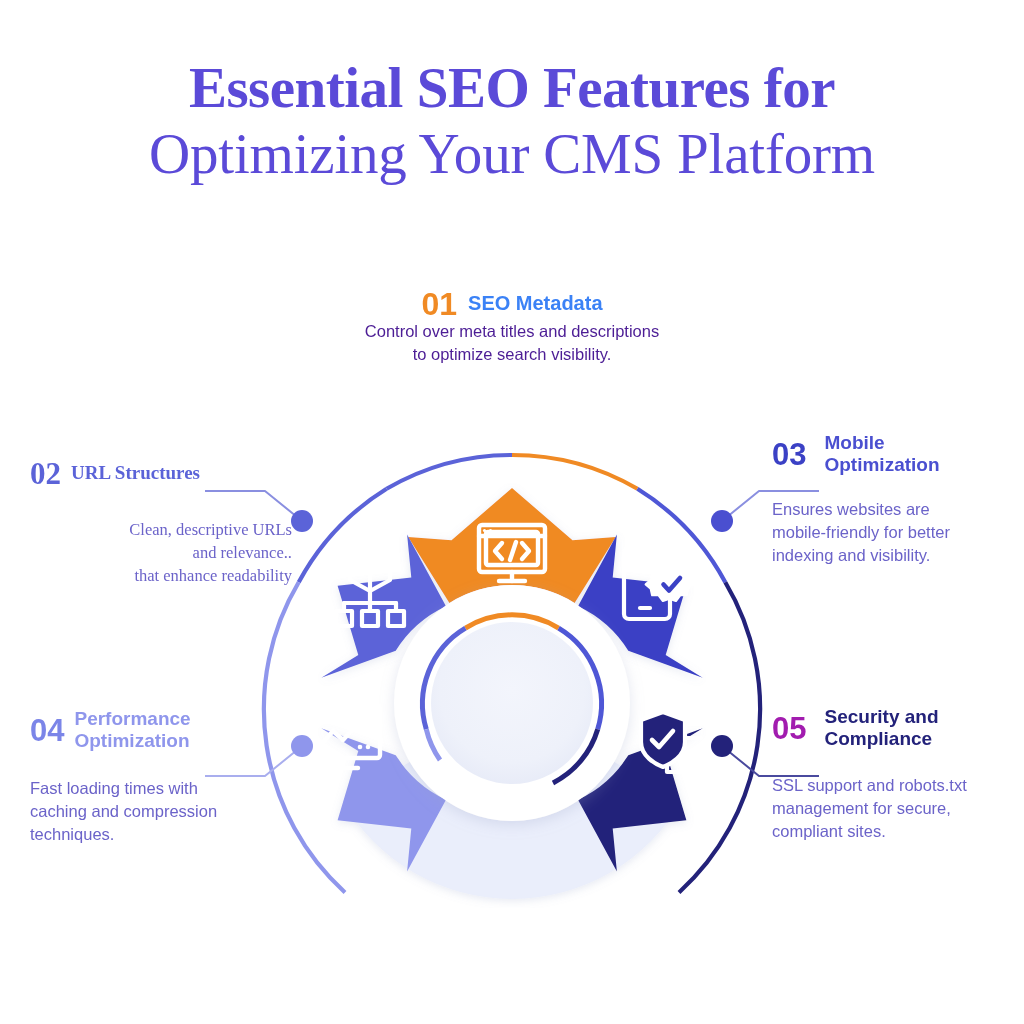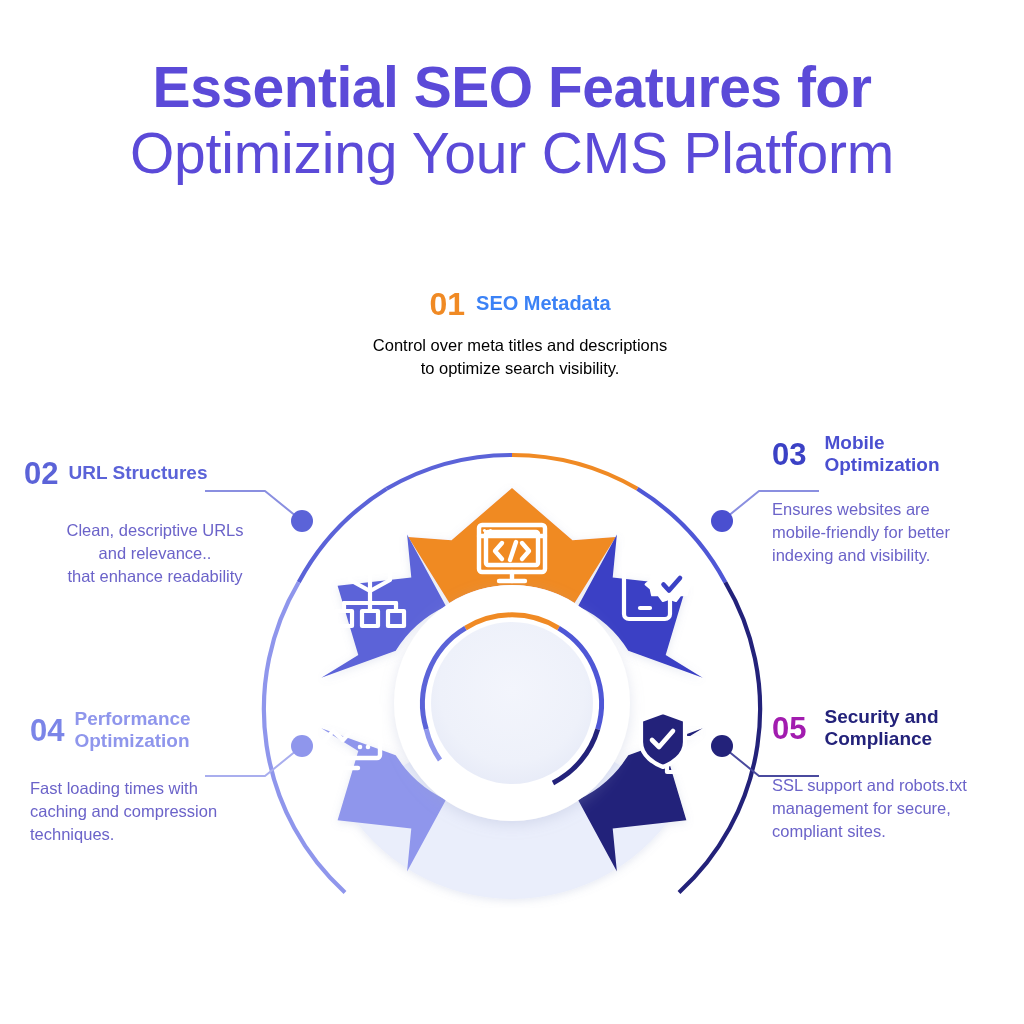--- a/index.html
+++ b/index.html
@@ -8,20 +8,21 @@
     font-family:"Liberation Sans", sans-serif;
     position:relative;
     overflow:hidden;
     -webkit-font-smoothing:antialiased;
   }
 
   
   #title-block {
     position:absolute; left:0; top:58px; width:1024px;
     text-align:center;
+    font-family:Liberation Serif, serif;
   }
   #title-line1 {
     font-size:57px; font-weight:bold; color:#5b4ad8;
     letter-spacing:-0.5px; line-height:1.05;
   }
   #title-line2 {
     font-size:57px; font-weight:normal; color:#5b4ad8;
     letter-spacing:-0.2px; line-height:1.12; margin-top:4px;
   }
 
@@ -29,28 +30,28 @@
   #wheel-svg { position:absolute; left:205px; top:398px; }
 
   
   .callout { position:absolute; }
   .callout .head { display:flex; align-items:center; gap:10px; }
   .callout .num { font-size:31px; font-weight:bold; line-height:1; }
   .callout .ttl { font-size:19px; font-weight:bold; line-height:1.17; }
   .callout .desc { font-size:16.5px; line-height:1.38; }
 
   
-  #callout-01 { left:320px; top:288px; width:400px; text-align:center; }
+  #callout-01 { left:312px; top:288px; width:400px; text-align:center; }
   #callout-01 .head { justify-content:center; gap:11px; }
   #callout-01 .num { color:#f08a24; font-size:32px; }
   #callout-01 .ttl { color:#3b82f6; font-size:20px; }
-  #callout-01 .desc { color:#000000; margin-top:14px; }
-
-  
-  #callout-02 { left:24px; top:458px; width:262px; text-align:center; }
+  #callout-01 .desc { color:#4c1d95; }
+
+  
+  #callout-02 { left:30px; top:458px; width:262px; text-align:right;font-family:Liberation Serif, serif; }
   #callout-02 .head { justify-content:flex-start; }
   #callout-02 .num { color:#5b63d8; }
   #callout-02 .ttl { color:#5b63d8; }
   #callout-02 .desc { color:#6b63c9; margin-top:30px; }
 
   
   #callout-03 { left:772px; top:432px; width:240px; text-align:left; }
   #callout-03 .head { justify-content:flex-start; }
   #callout-03 .num { color:#3b41c5; }
   #callout-03 .ttl { color:#4a4fd0; }

